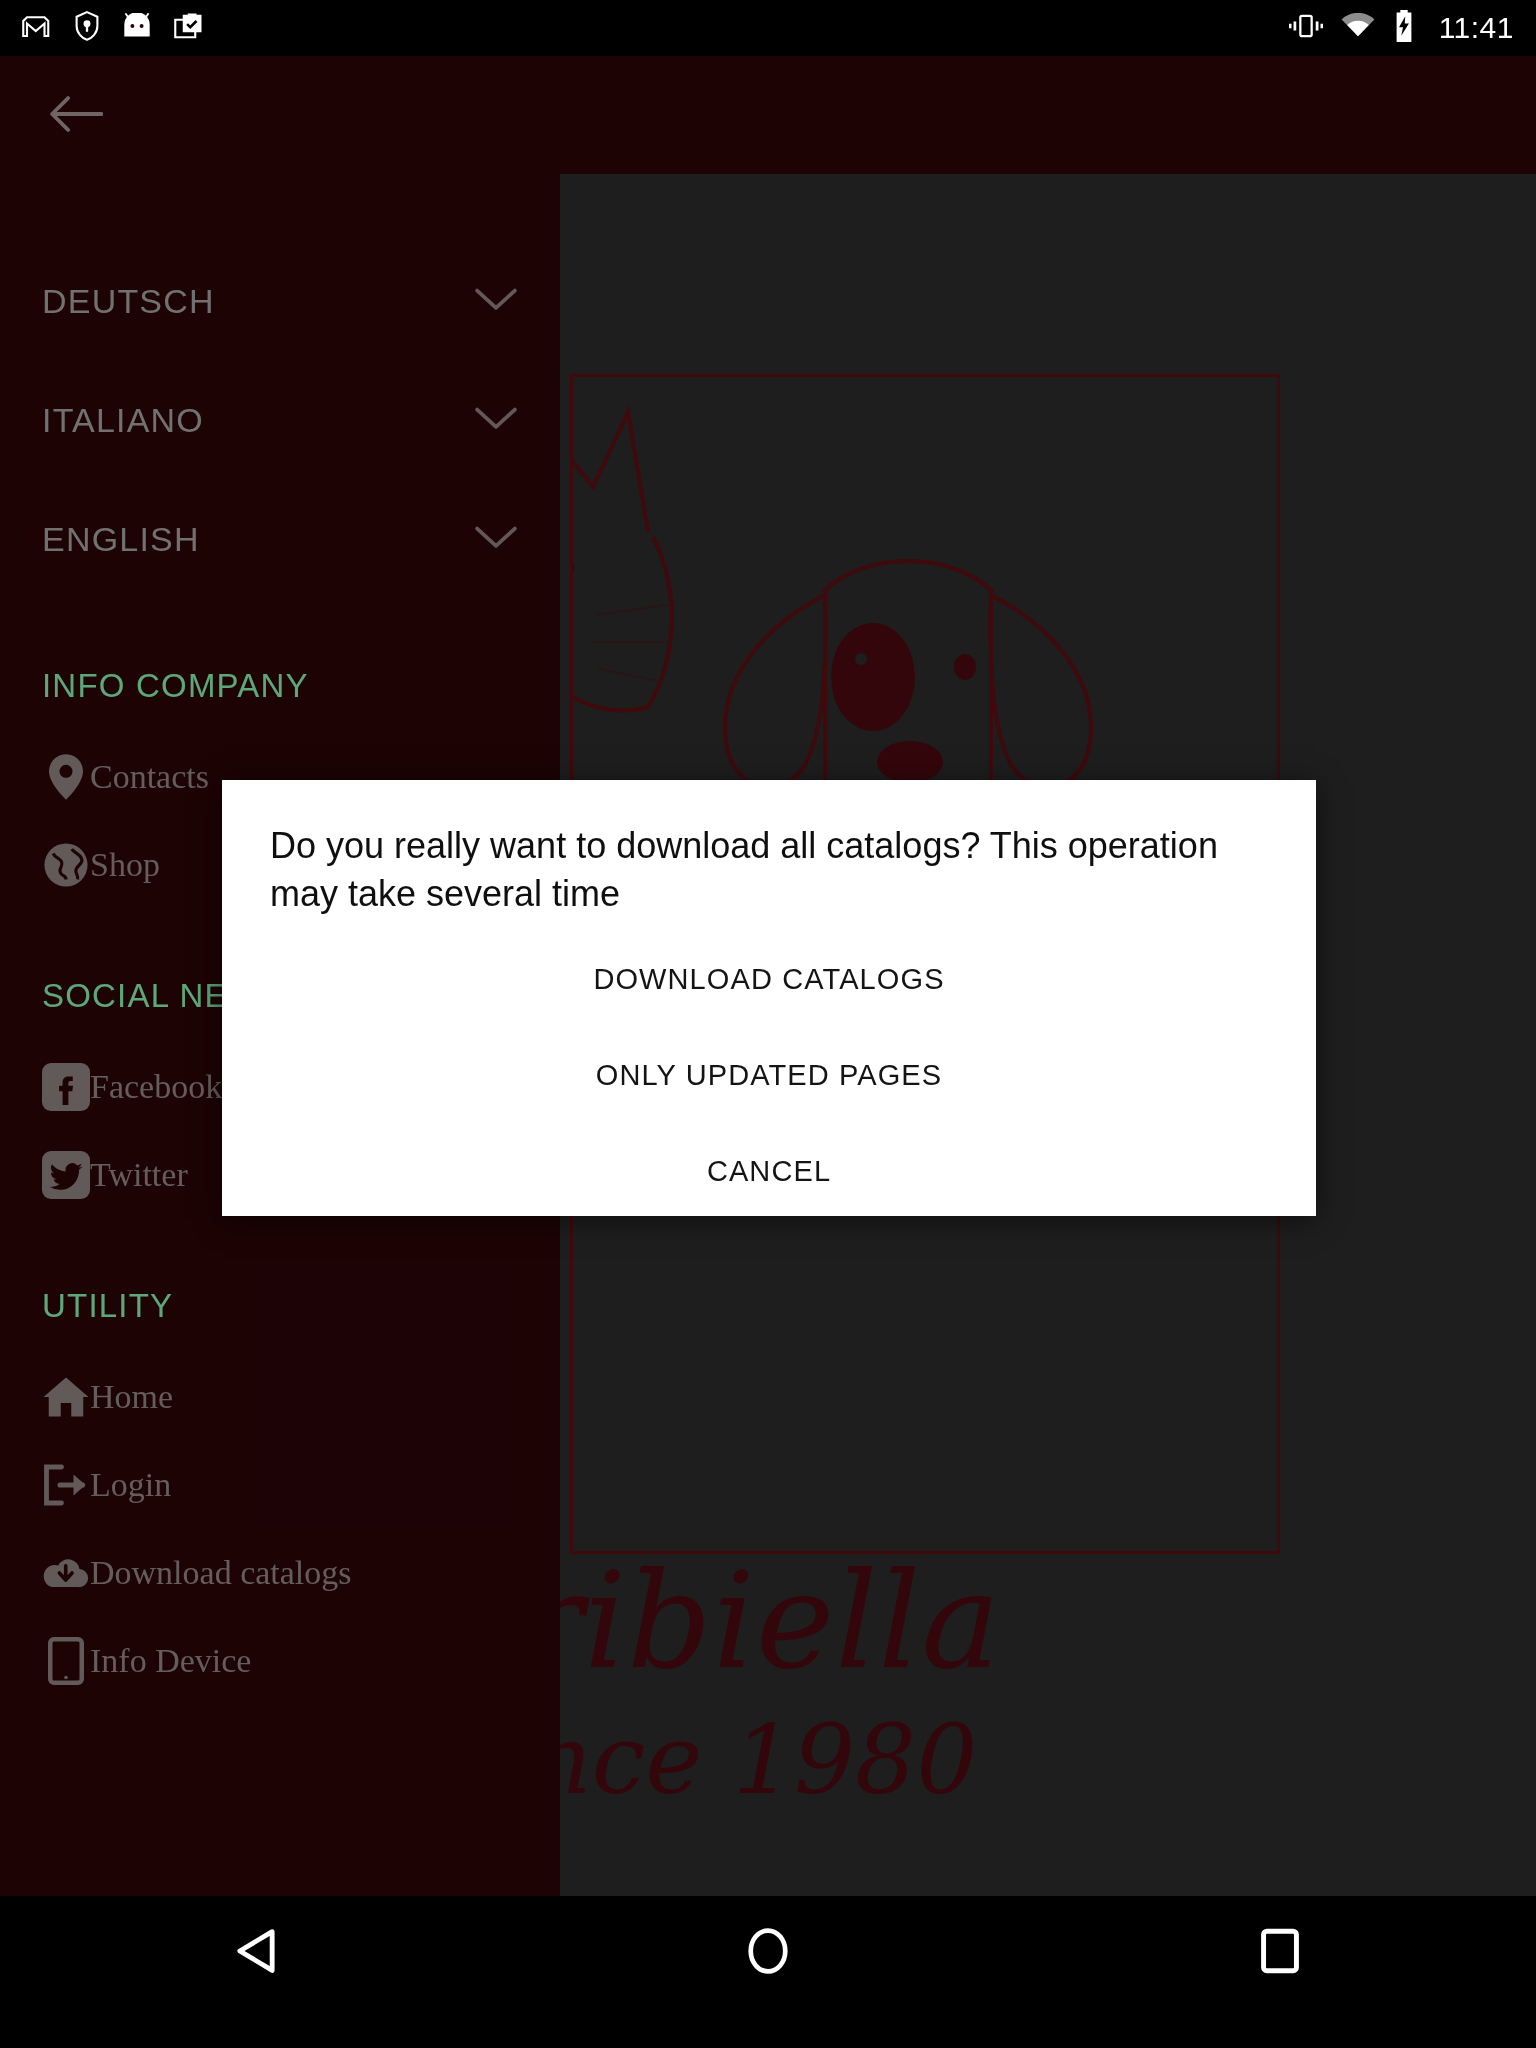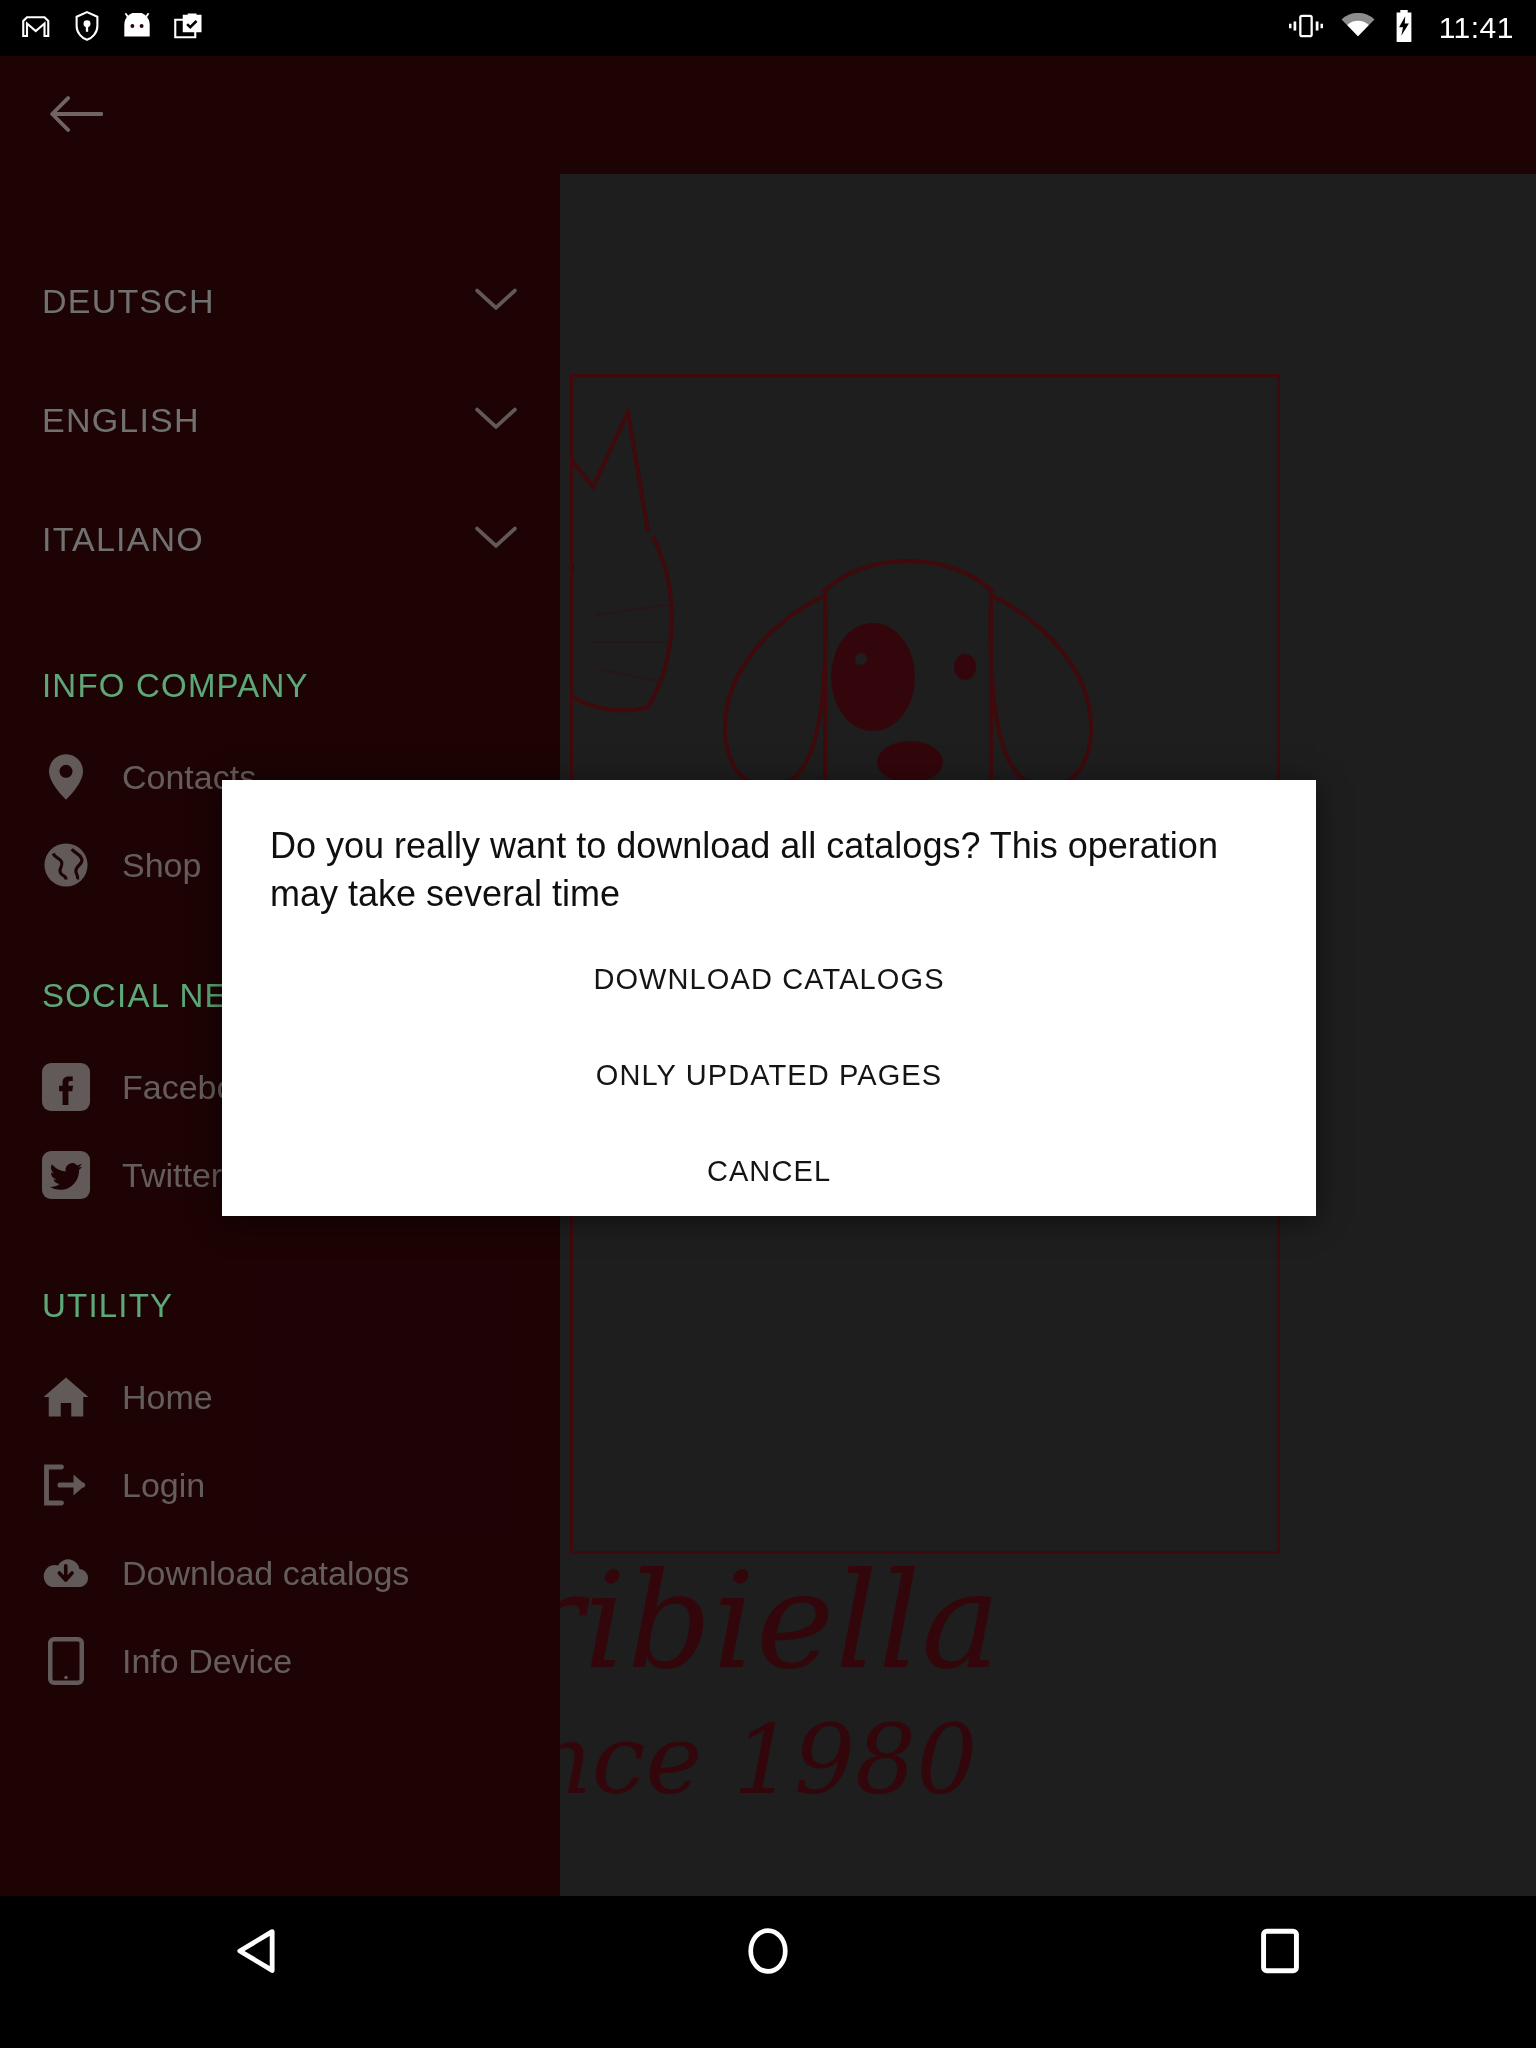--- a/index.html
+++ b/index.html
@@ -63,21 +63,21 @@
   }
   .lang-label { font-size:34px; color:#a3a3a3; letter-spacing:1.2px; }
   .lang-chev { position:absolute; right:42px; top:50%; transform:translateY(-50%); }
 
   .section-title {
     font-size:33px; color:#86efac; letter-spacing:1.2px;
     padding:0 42px; height:74px; display:flex; align-items:flex-end;
     padding-bottom:10px;
   }
   .menu-row {
-    height:88px; display:flex; align-items:center; padding:0 42px; gap:32px;
+    height:88px; display:flex; align-items:center; padding:0 42px; font-family:Liberation Serif, serif;
   }
   .menu-icon { width:48px; height:48px; display:flex; align-items:center; justify-content:center; flex:0 0 48px; }
   .menu-label { font-size:34px; color:#918684; white-space:nowrap; }
 
   
   #scrim {
     position:absolute; left:0; top:0; width:1536px; height:1934px;
     background:rgba(0,0,0,0.30); z-index:30;
   }
   #dialog {
@@ -220,29 +220,29 @@
 
     <div class="lang-row">
       <span class="lang-label">DEUTSCH</span>
       <span class="lang-chev">
         <svg width="44" height="26" viewBox="0 0 28 16">
             <path d="M2 2 L14 13 L26 2" fill="none" stroke="#8d807d" stroke-width="2.4" stroke-linecap="round" stroke-linejoin="round"></path>
           </svg>
       </span>
     </div>
     <div class="lang-row">
-      <span class="lang-label">ENGLISH</span>
+      <span class="lang-label">ITALIANO</span>
       <span class="lang-chev">
         <svg width="44" height="26" viewBox="0 0 28 16">
             <path d="M2 2 L14 13 L26 2" fill="none" stroke="#8d807d" stroke-width="2.4" stroke-linecap="round" stroke-linejoin="round"></path>
           </svg>
       </span>
     </div>
     <div class="lang-row">
-      <span class="lang-label">ITALIANO</span>
+      <span class="lang-label">ENGLISH</span>
       <span class="lang-chev">
         <svg width="44" height="26" viewBox="0 0 28 16">
             <path d="M2 2 L14 13 L26 2" fill="none" stroke="#8d807d" stroke-width="2.4" stroke-linecap="round" stroke-linejoin="round"></path>
           </svg>
       </span>
     </div>
 
     <div style="height:42px;"></div>
 
     <div class="section-title">INFO COMPANY</div>

